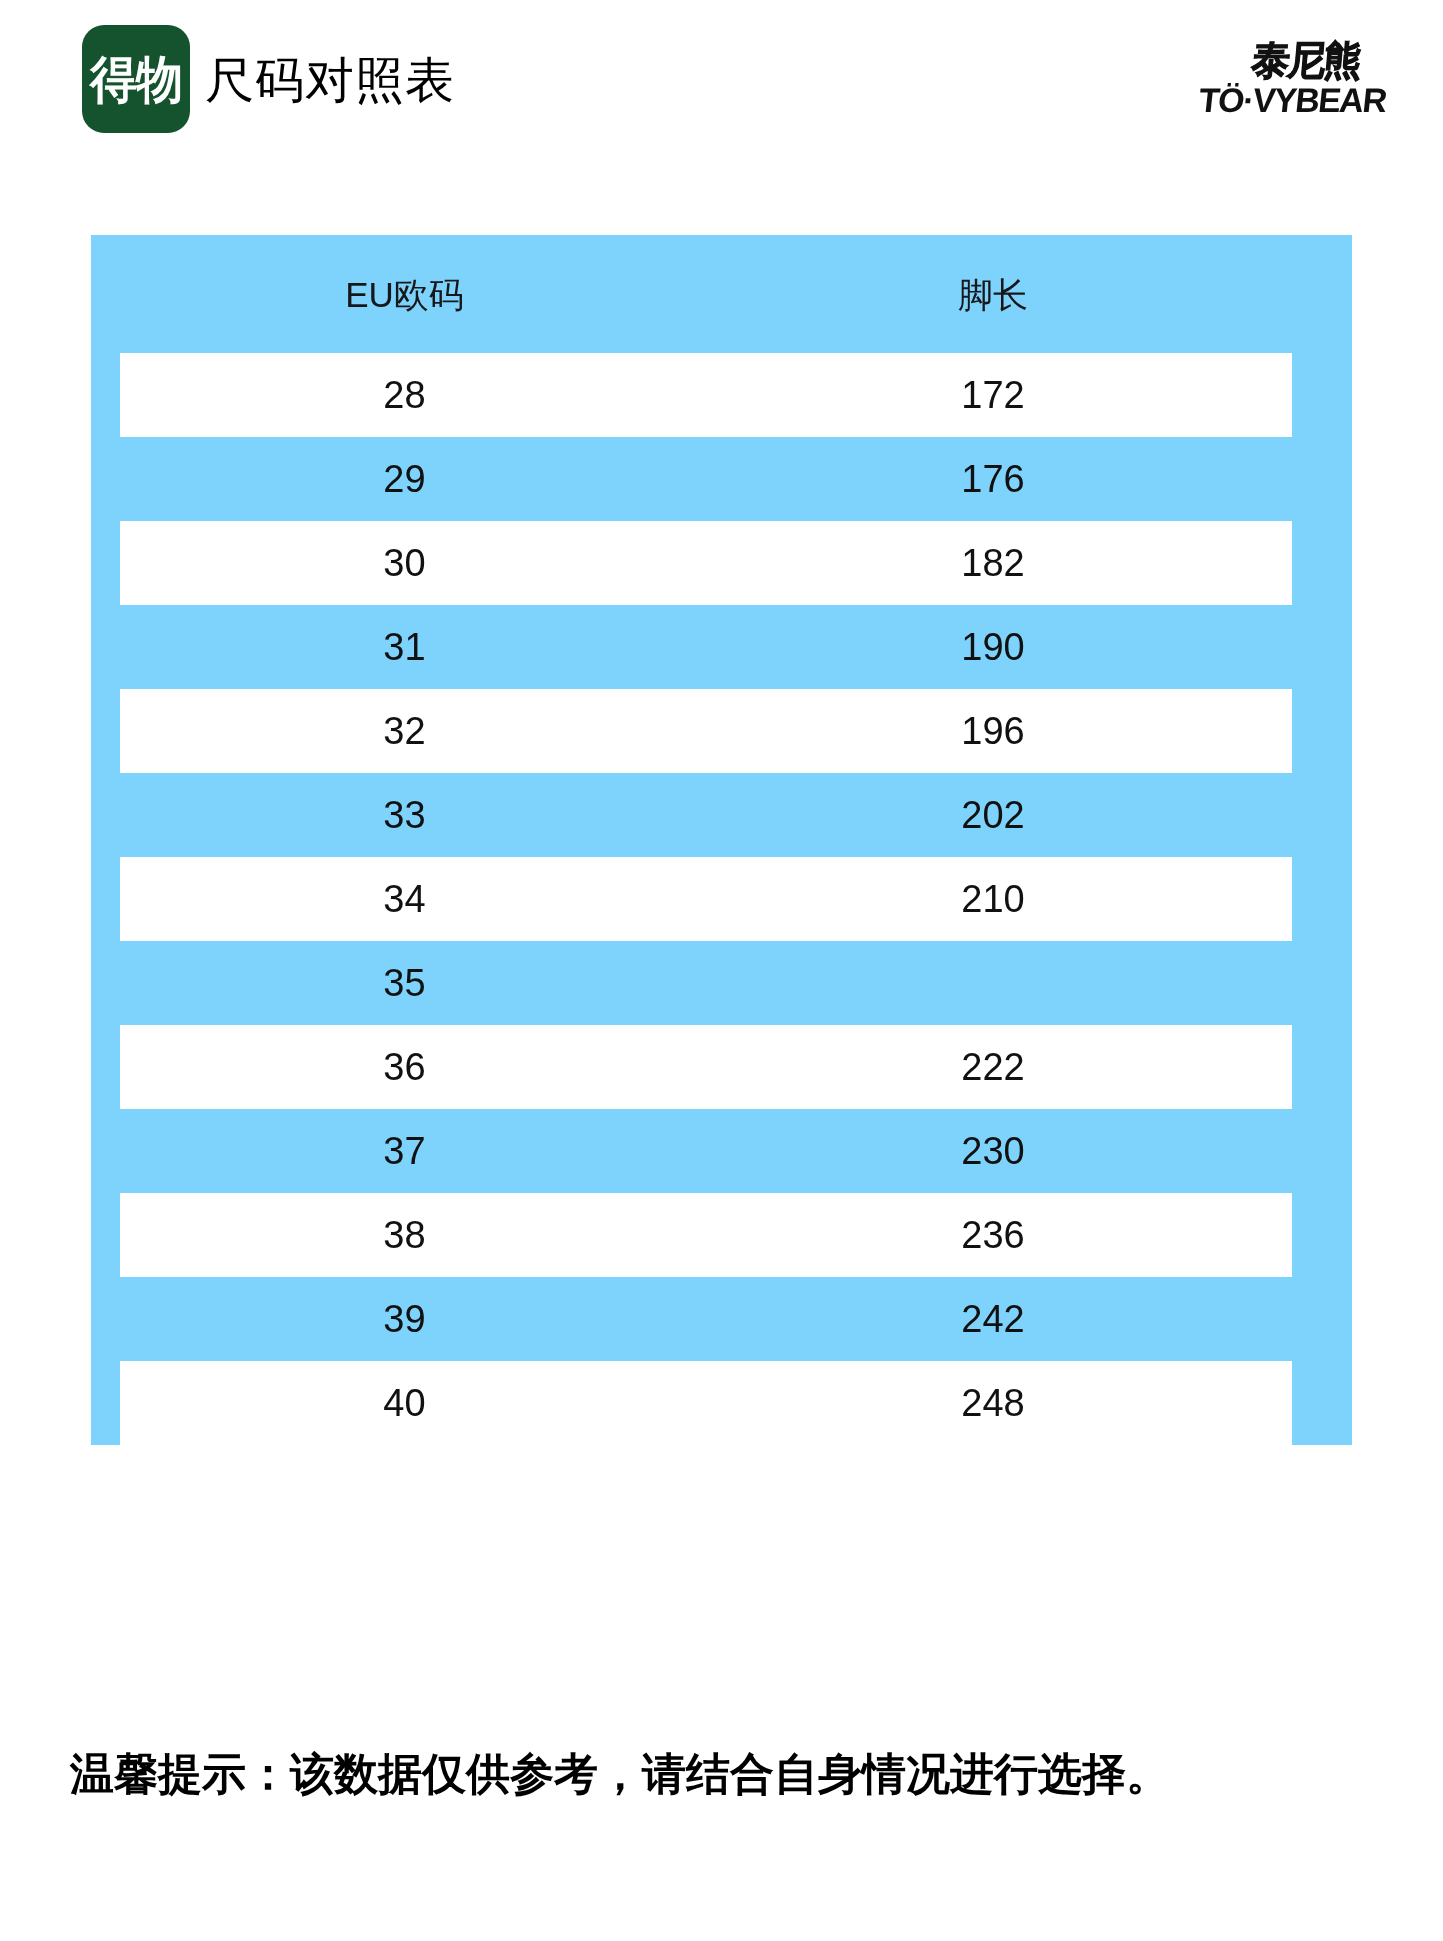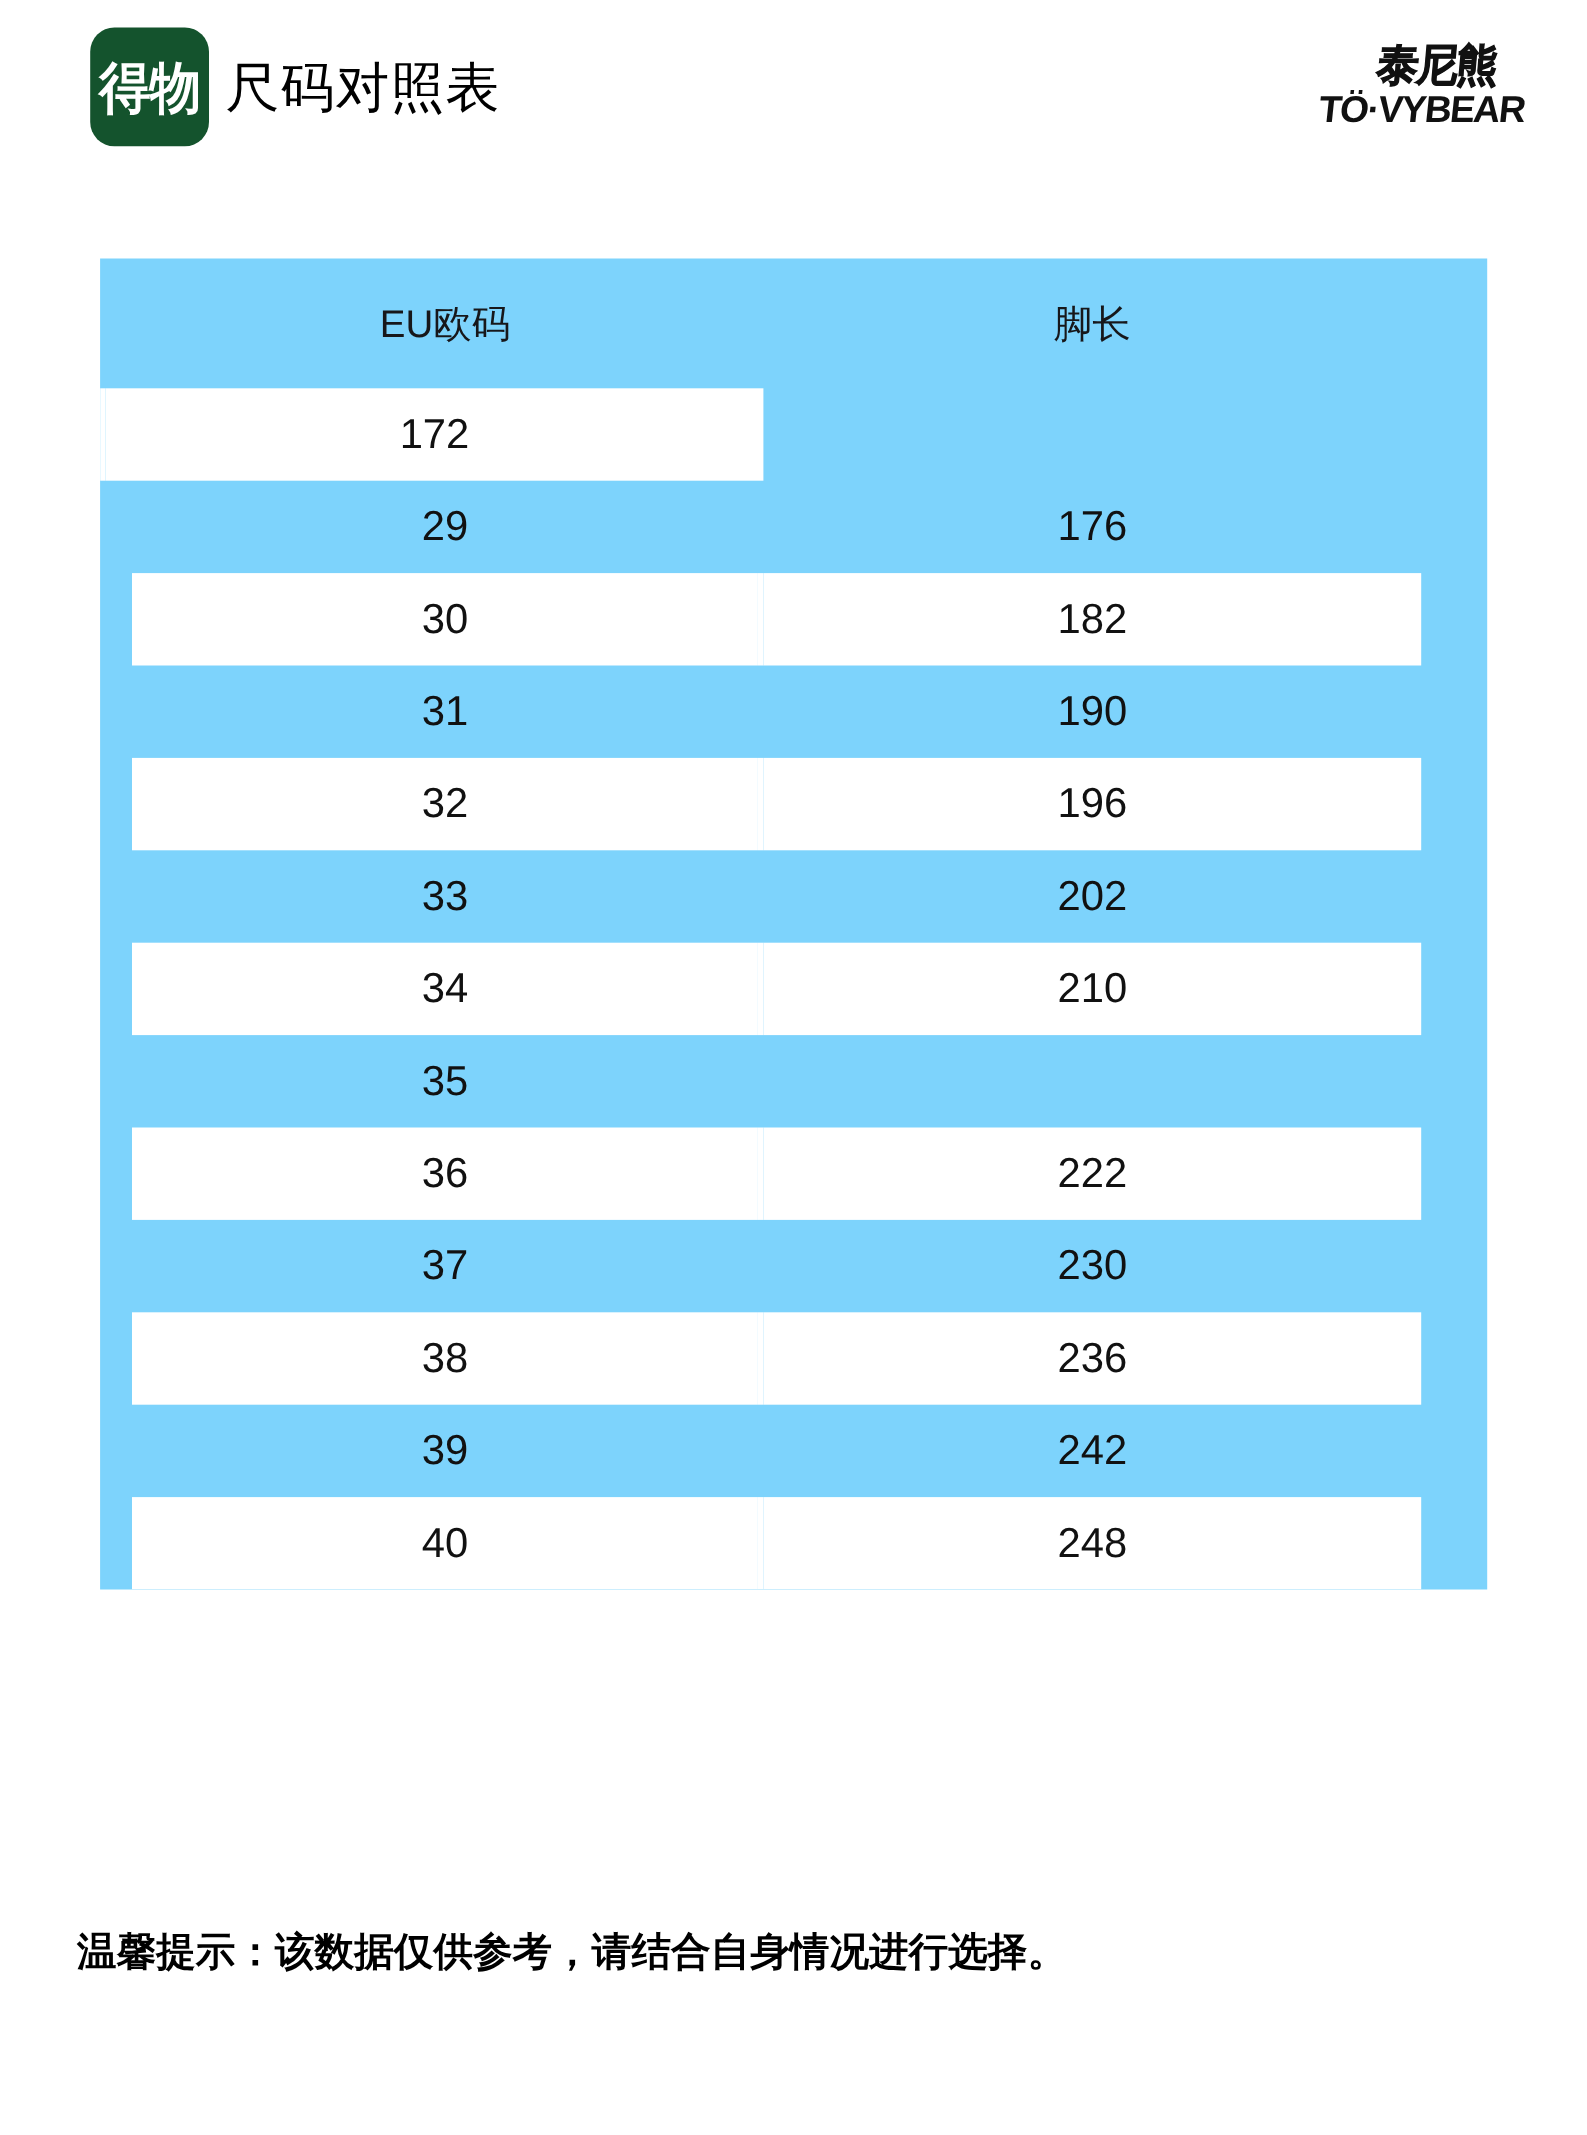--- a/index.html
+++ b/index.html
@@ -133,21 +133,21 @@
   .t-row.plain .col-a { margin-left: 29px; width: 569px; }
   .t-row.plain .col-b { width: 598px; }
   .t-row.stripe .col-a { margin-left: 29px; width: 569px; }
 
   
   .footer-note {
     position: absolute;
     left: 70px;
     top: 1745px;
     width: 1320px;
-    font-size: 36px;
+    font-size: 44px;
     font-weight: 700;
     color: #000000;
     line-height: 58px;
     letter-spacing: 0px;
     white-space: nowrap;
   }
 </style>
 </head>
 <body>
 
@@ -163,20 +163,21 @@
 </div>
 
 <div class="size-table">
   <div class="t-row head stripe">
     <div class="t-cell col-a">EU欧码</div>
     <div class="t-cell col-gap"></div>
     <div class="t-cell col-b">脚长</div>
   </div>
   <div id="rows-host">
       <div class="t-row plain">
+        <div class="t-cell col-a">28</div>
         <div class="t-cell col-gap"></div>
         <div class="t-cell col-b">172</div>
       </div>
       <div class="t-row stripe">
         <div class="t-cell col-a">29</div>
         <div class="t-cell col-gap"></div>
         <div class="t-cell col-b">176</div>
       </div>
       <div class="t-row plain">
         <div class="t-cell col-a">30</div>

